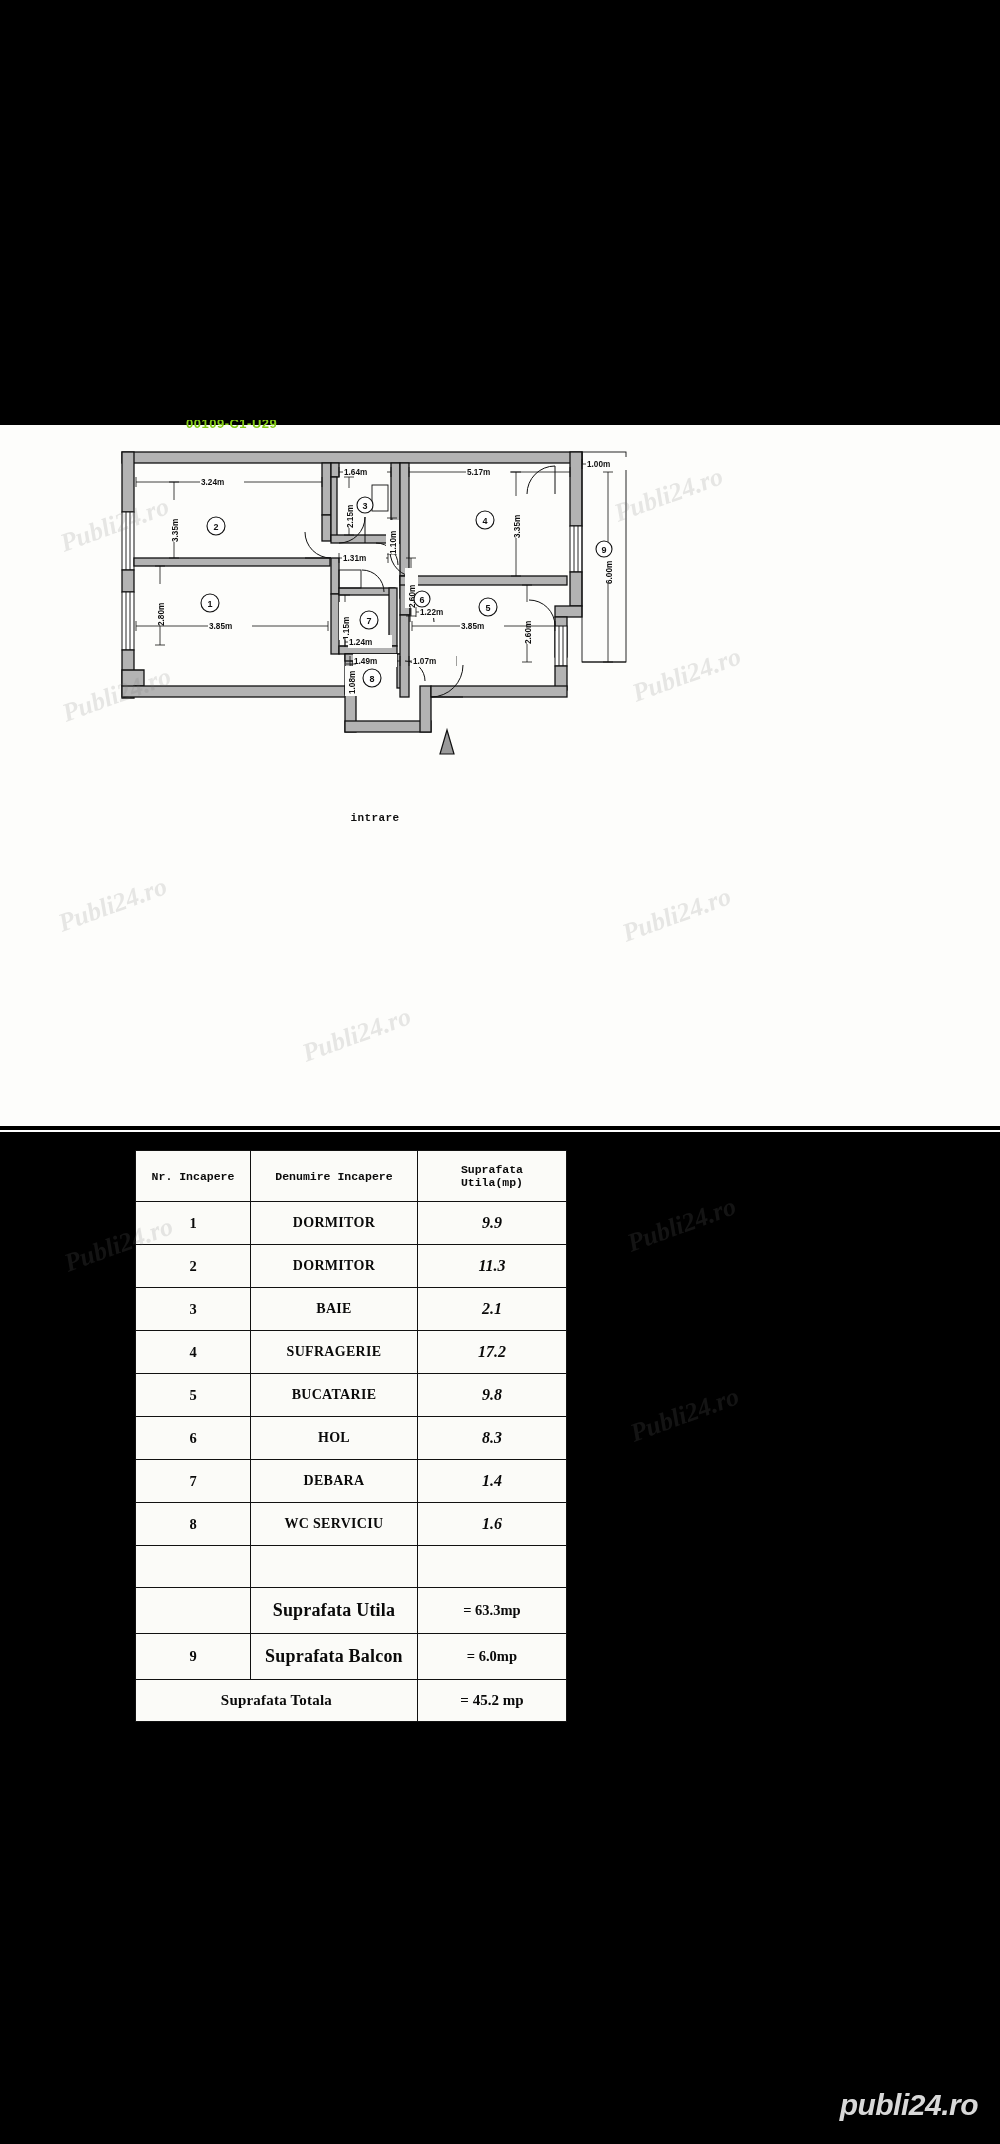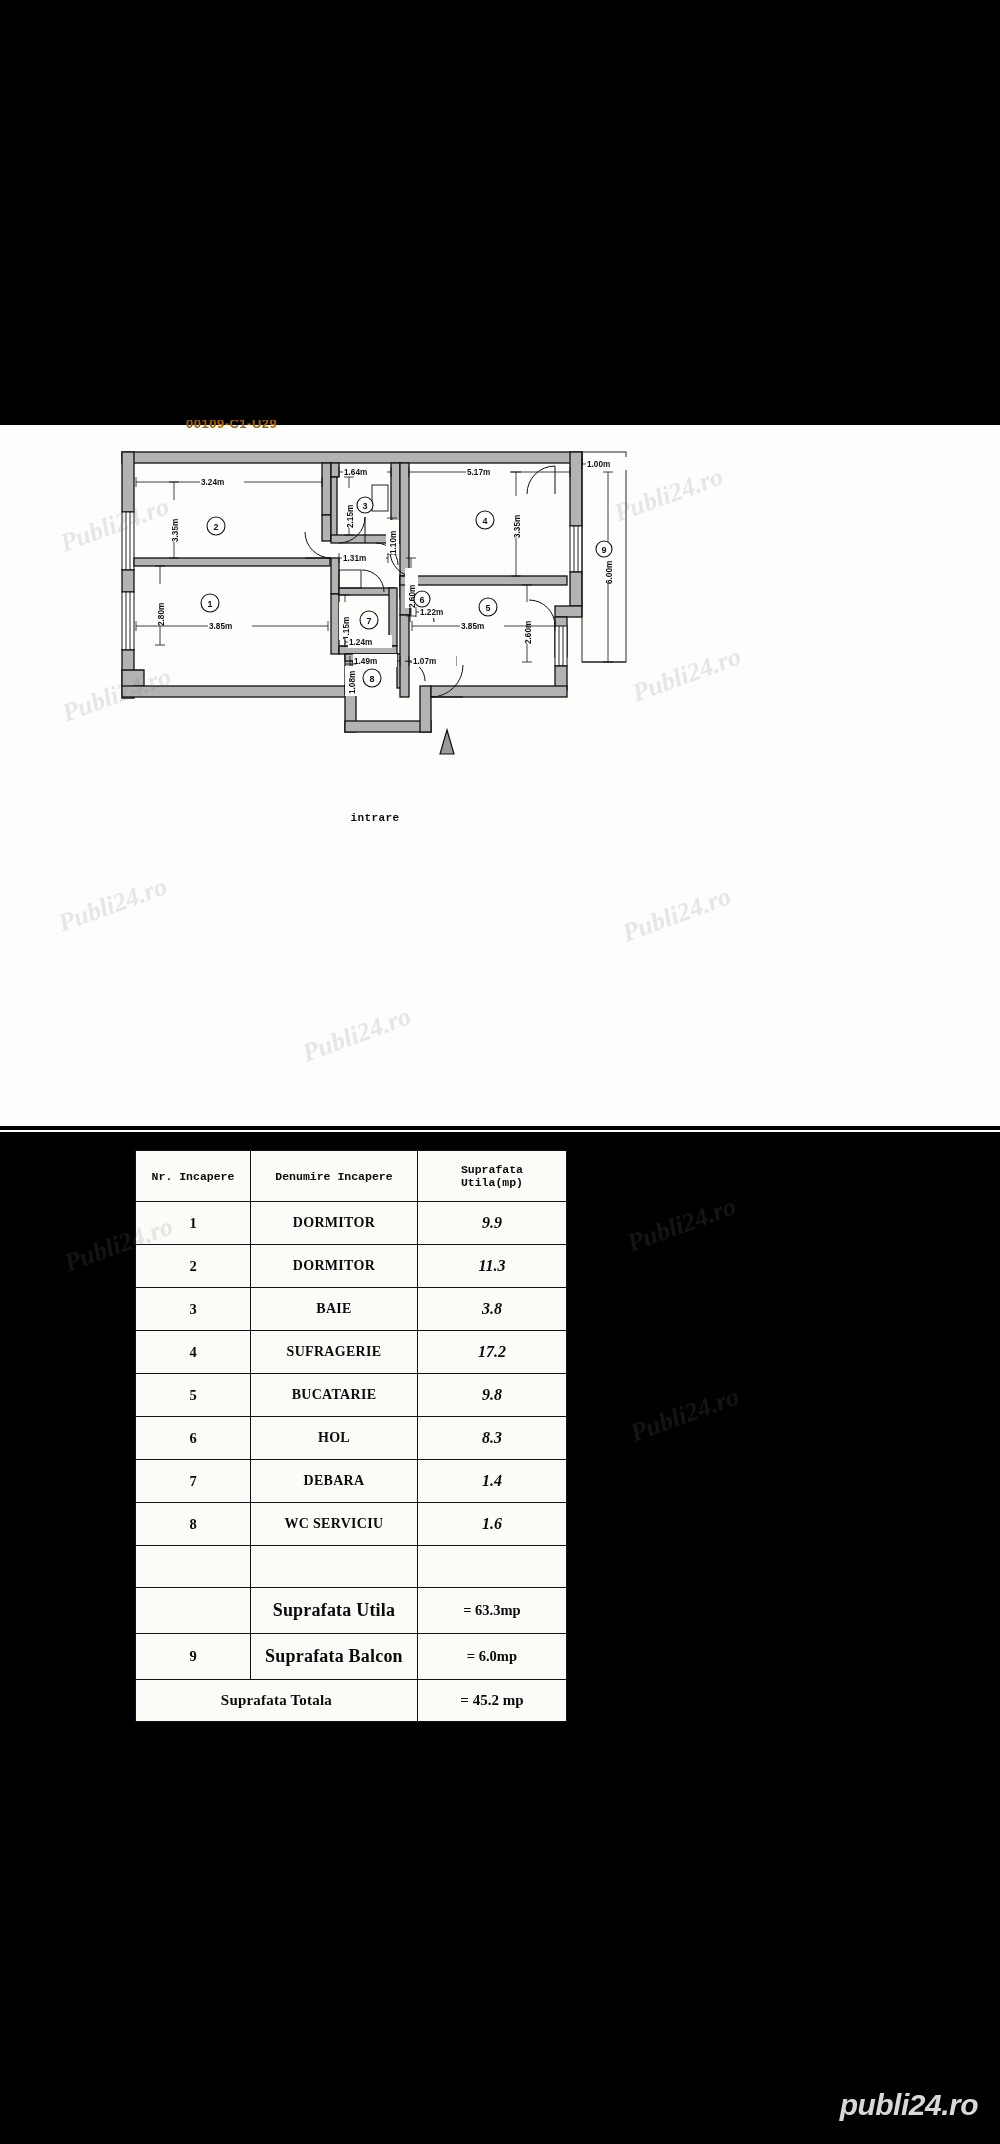--- a/index.html
+++ b/index.html
@@ -47,21 +47,21 @@
   }
 
   
   .code-text {
     position: absolute;
     left: 186px;
     top: 420px;
     font-family: "Liberation Sans", sans-serif;
     font-size: 13px;
     font-weight: 700;
-    color: #a16207;
+    color: #84cc16;
     letter-spacing: 0.5px;
     overflow: hidden;
     height: 11px;
     line-height: 8px;
   }
 
   
   #plan {
     position: absolute;
     left: 100px;
@@ -511,21 +511,21 @@
         <td class="c-area">9.9</td>
       </tr>
       <tr>
         <td class="c-nr">2</td>
         <td class="c-name">DORMITOR</td>
         <td class="c-area">11.3</td>
       </tr>
       <tr>
         <td class="c-nr">3</td>
         <td class="c-name">BAIE</td>
-        <td class="c-area">3.8</td>
+        <td class="c-area">2.1</td>
       </tr>
       <tr>
         <td class="c-nr">4</td>
         <td class="c-name">SUFRAGERIE</td>
         <td class="c-area">17.2</td>
       </tr>
       <tr>
         <td class="c-nr">5</td>
         <td class="c-name">BUCATARIE</td>
         <td class="c-area">9.8</td>

